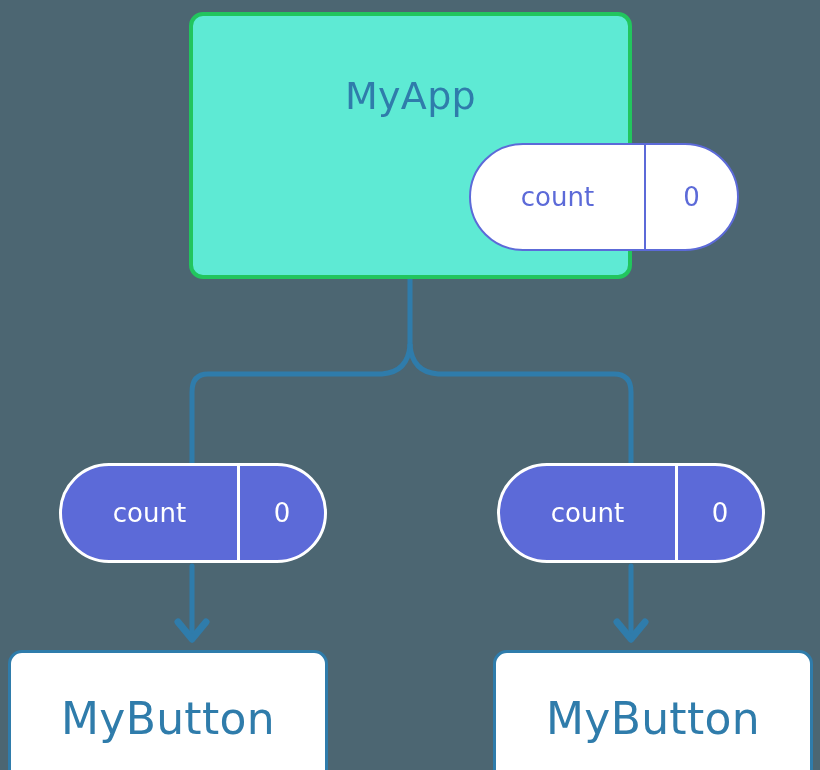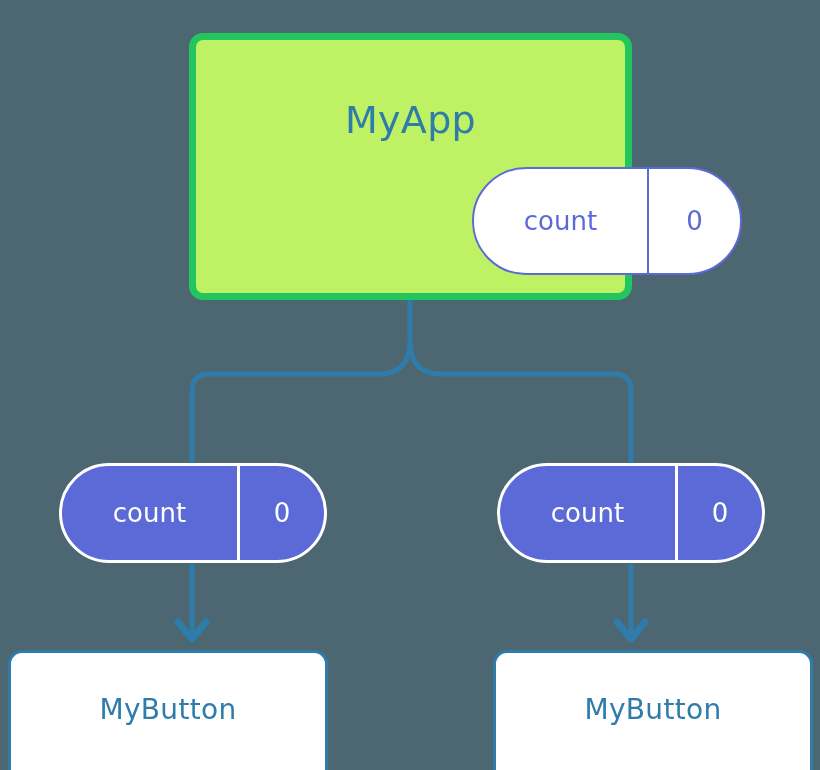--- a/index.html
+++ b/index.html
@@ -24,25 +24,24 @@
     left: 0;
     top: 0;
     width: 820px;
     height: 770px;
     pointer-events: none;
   }
 
   
   .component-card {
     position: absolute;
-    background: #bef264;
-    border: 7px solid #22c55e;
+    background: #5eead4;
+    border: 4px solid #22c55e;
     border-radius: 14px;
     box-sizing: border-box;
-    margin-top: 21px;
   }
   #myapp-card {
     left: 189px;
     top: 12px;
     width: 443px;
     height: 267px;
   }
   .component-title {
     position: absolute;
     left: 0;
@@ -65,21 +64,21 @@
   }
   #mybutton-left  { left: 8px;   top: 650px; width: 320px; }
   #mybutton-right { left: 493px; top: 650px; width: 320px; }
   .leaf-title {
     position: absolute;
     left: 0;
     right: 0;
     top: 40px;
     text-align: center;
     color: #2f7cab;
-    font-size: 28px;
+    font-size: 44px;
     letter-spacing: 0.3px;
   }
 
   
   .state-pill {
     position: absolute;
     display: flex;
     align-items: stretch;
     box-sizing: border-box;
     border-radius: 999px;

